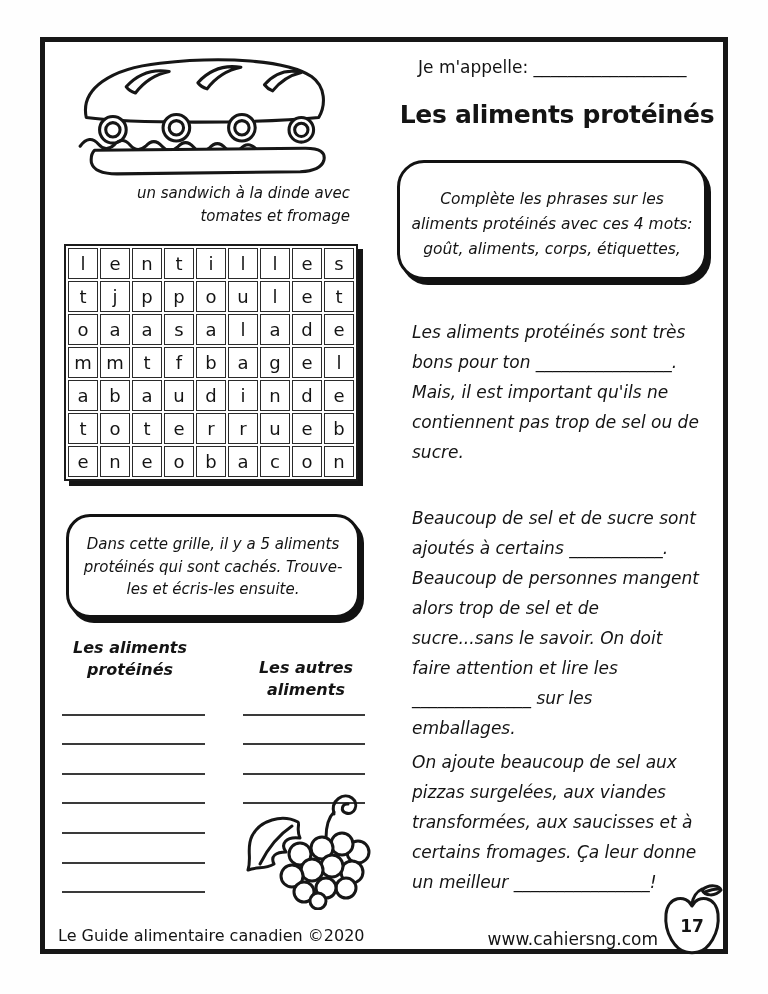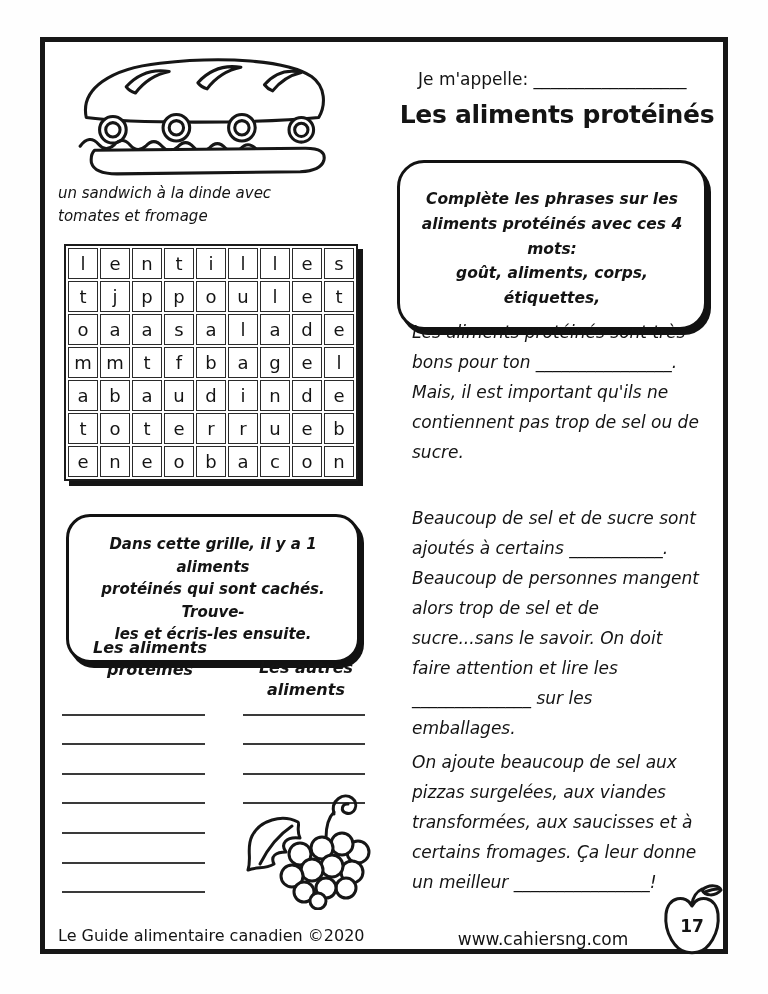--- a/index.html
+++ b/index.html
@@ -3,57 +3,57 @@
 <meta charset="utf-8">
 <style>
   html,body{margin:0;padding:0;background:#ffffff;}
   .page{position:relative;width:768px;height:994px;background:#fefefe;
         font-family:"DejaVu Sans","Liberation Sans",sans-serif;color:#141414;overflow:hidden;}
   .frame{position:absolute;left:40px;top:37px;width:678px;height:907px;border:5px solid #171717;background:#fff;}
   .pre{white-space:pre-line;font-style:italic;}
 
   
   .sandwich{position:absolute;left:68px;top:52px;width:270px;height:128px;}
-  .sandwich-caption{position:absolute;left:58px;top:182px;width:292px;text-align:left;
+  .sandwich-caption{position:absolute;left:58px;top:182px;width:292px;text-align:right;
         font-style:italic;font-size:15px;line-height:1.5;}
 
   .ws-grid{position:absolute;left:64px;top:244px;display:grid;
         grid-template-columns:repeat(9,30px);grid-auto-rows:31px;gap:2px;
         background:#fff;padding:2px;border:2px solid #1b1b1b;box-shadow:5px 5px 0 #151515;}
   .ws-cell{border:1.5px solid #2a2a2a;display:flex;align-items:center;justify-content:center;
         font-size:18px;background:#fff;}
 
   .callout{border:3px solid #121212;border-radius:24px;background:#fff;
-        box-shadow:4px 5px 0 #121212;text-align:center;font-style:italic;font-weight:700;}
+        box-shadow:4px 5px 0 #121212;text-align:center;font-style:italic;font-weight:400;}
   .callout-left{position:absolute;left:66px;top:514px;width:266px;padding:16px 11px 14px;
         font-size:15px;line-height:1.5;}
   .col-header{position:absolute;text-align:center;font-size:16px;line-height:1.35;font-weight:600;}
-  .col-header.left{left:74px;top:637px;width:152px;}
+  .col-header.left{left:54px;top:637px;width:152px;}
   .col-header.right{left:236px;top:637px;width:140px;margin-top:20px;}
   .ans-col{position:absolute;}
   .ans-col.left{left:62px;top:686px;width:143px;}
   .ans-col.right{left:243px;top:686px;width:122px;}
   .ans-line{height:27.6px;border-bottom:2px solid #3a3a3a;}
   .grapes{position:absolute;left:242px;top:792px;width:135px;height:118px;}
 
   
-  .name-row{position:absolute;left:418px;top:57px;width:300px;font-size:17px;margin-top:12px;}
+  .name-row{position:absolute;left:418px;top:57px;width:300px;font-size:17px;}
   .name-blank{letter-spacing:0;}
   .title{position:absolute;left:398px;top:100px;width:318px;text-align:center;
         font-size:25px;font-weight:800;letter-spacing:-0.3px;}
   .callout-right{position:absolute;left:397px;top:160px;width:284px;padding:24px 10px 16px;
         font-size:15.5px;line-height:1.6;border-radius:27px;}
   .para{position:absolute;left:412px;width:314px;font-size:17px;line-height:30px;}
   .para.p1{top:317px;}
   .para.p2{top:503px;}
   .para.p3{top:747px;}
 
   
   .footer-left{position:absolute;left:58px;top:926px;width:324px;text-align:left;font-size:16px;}
-  .footer-center{position:absolute;left:428px;top:929px;width:230px;text-align:center;font-size:17px;}
+  .footer-center{position:absolute;left:428px;top:929px;width:230px;text-align:right;font-size:17px;}
   .apple{position:absolute;left:660px;top:884px;width:64px;height:74px;}
   .apple text{font-family:"DejaVu Sans","Liberation Sans",sans-serif;font-size:17px;font-weight:600;}
   svg .ln{fill:none;stroke:#161616;stroke-width:3;stroke-linecap:round;stroke-linejoin:round;}
   svg .fw{fill:#ffffff;stroke:#161616;stroke-width:3;stroke-linejoin:round;}
 </style>
 </head>
 <body>
 
 <div class="page">
   <div class="frame"></div>
@@ -136,21 +136,21 @@
       <div class="ws-cell">n</div>
       <div class="ws-cell">e</div>
       <div class="ws-cell">o</div>
       <div class="ws-cell">b</div>
       <div class="ws-cell">a</div>
       <div class="ws-cell">c</div>
       <div class="ws-cell">o</div>
       <div class="ws-cell">n</div>
     </div>
 
-  <div class="callout callout-left pre">Dans cette grille, il y a 1 aliments
+  <div class="callout callout-left pre">Dans cette grille, il y a 5 aliments
 protéinés qui sont cachés. Trouve-
 les et écris-les ensuite.</div>
 
   <div class="col-header left pre">Les aliments
 protéinés</div>
   <div class="col-header right pre">Les autres
 aliments</div>
   <div class="ans-col left">
       <div class="ans-line"></div>
       <div class="ans-line"></div>

